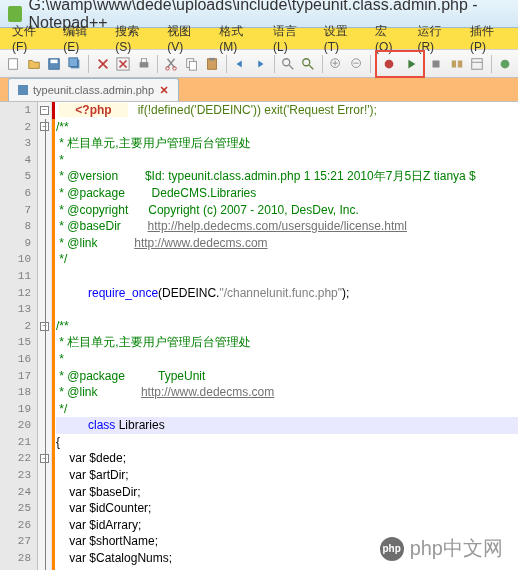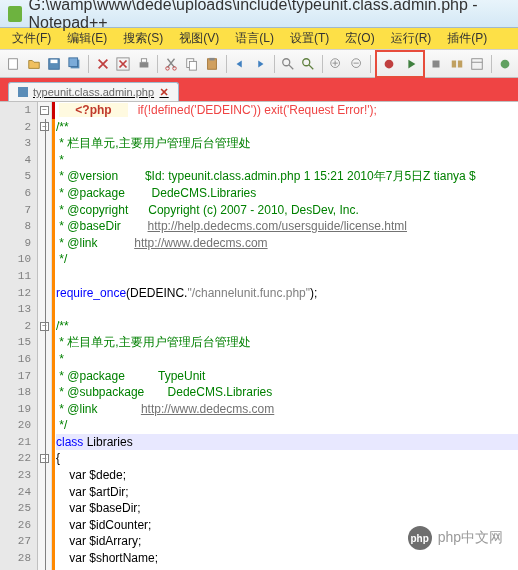--- a/index.html
+++ b/index.html
@@ -11,64 +11,65 @@
     
     .menubar { height: 22px; background: #fde047; border-bottom: 1px solid #d0d0d0; display: flex; align-items: center; padding: 0 4px; }
     .menu-item { padding: 2px 8px; color: #333; cursor: pointer; font-size: 12px; }
     
     .toolbar { height: 28px; background: linear-gradient(to bottom, #fafafa, #ececec); border-bottom: 1px solid #c0c0c0; display: flex; align-items: center; padding: 0 4px; gap: 2px; }
     .tool-btn { width: 20px; height: 20px; display: flex; align-items: center; justify-content: center; cursor: pointer; border-radius: 2px; }
     .tool-sep { width: 1px; height: 18px; background: #c0c0c0; margin: 0 2px; }
     .tool-icon { width: 14px; height: 14px; }
     .highlight-box { border: 2px solid #e74c3c; padding: 2px; display: flex; gap: 2px; }
     
-    .tabbar { height: 24px; background: #ef4444; border-bottom: 1px solid #c0c0c0; display: flex; align-items: flex-end; padding: 0 8px; text-decoration: underline; }
+    .tabbar { height: 24px; background: #fdba74; border-bottom: 1px solid #c0c0c0; display: flex; padding: 0 8px; }
     .file-tab { background: #f5f5f5; border: 1px solid #a0b8cc; border-bottom: none; border-radius: 3px 3px 0 0; padding: 3px 8px; display: flex; align-items: center; gap: 4px; font-size: 11px; color: #666; cursor: pointer; }
     .tab-close { width: 12px; height: 12px; color: #c0392b; font-weight: bold; cursor: pointer; font-size: 11px; display: flex; align-items: center; justify-content: center; }
     
     .editor { display: flex; height: calc(100% - 102px); background: #fff; position: relative; }
     .gutter { width: 38px; background: #e8e8e8; border-right: 1px solid #c0c0c0; }
     .line-num { height: 16.6px; text-align: right; padding-right: 6px; color: #808080; font-size: 11px; font-family: Consolas, "Courier New", monospace; line-height: 16.6px; }
     
     .fold-gutter { width: 14px; background: #f5f5f5; border-right: 1px solid #e0e0e0; }
     .fold-mark { height: 16.6px; display: flex; align-items: center; justify-content: center; position: relative; }
     .fold-box { width: 9px; height: 9px; border: 1px solid #808080; background: #fff; display: flex; align-items: center; justify-content: center; font-size: 8px; color: #555; cursor: pointer; line-height: 1; }
     .fold-line { position: absolute; width: 1px; background: #808080; left: 50%; top: 0; bottom: 0; }
     
     .code-area { flex: 1; font-family: Consolas, "Courier New", monospace; font-size: 12px; line-height: 16.6px; padding-left: 4px; position: relative; }
     .code-line { height: 16.6px; white-space: pre; }
     .code-line.hl { background: #e8e8ff; }
     
     .php-tag { background: #fffae0; color: #c0392b; font-weight: bold; padding: 0 16px; }
-    .kw { color: #0000ff; }
+    .kw { color: #0000ff; padding-left: 32px; }
     .str { color: #808080; }
     .cmt { color: #008000; }
     .link-txt { color: #737373; text-decoration: underline; }
-    .const { color: #ef4444; text-align: center; }
+    .const { color: #4d7c0f; text-align: center; }
     
     .change-marker { position: absolute; left: 0; width: 3px; background: #ff8800; }
     .change-marker.red { background: #cc0000; }
     
-    .watermark { position: absolute; bottom: 20px; right: 15px; display: flex; align-items: center; gap: 6px; opacity: 0.85; }
+    .watermark { position: absolute; bottom: 8px; right: 15px; display: flex; align-items: center; gap: 6px; opacity: 0.85; }
     .wm-icon { width: 24px; height: 24px; background: #555; border-radius: 50%; display: flex; align-items: center; justify-content: center; color: #fff; font-size: 10px; font-weight: bold; }
-    .wm-text { color: #888; font-size: 14px; }
+    .wm-text { color: #888; font-size: 20px; }
   </style>
 </head>
 <body>
 
 <div class="titlebar">
   <div class="titlebar-icon"></div>
   <span class="titlebar-text">G:\wamp\www\dede\uploads\include\typeunit.class.admin.php - Notepad++</span>
 </div>
 
 <div class="menubar">
   <span class="menu-item">文件(F)</span>
   <span class="menu-item">编辑(E)</span>
   <span class="menu-item">搜索(S)</span>
   <span class="menu-item">视图(V)</span>
+  <span class="menu-item">格式(M)</span>
   <span class="menu-item">语言(L)</span>
   <span class="menu-item">设置(T)</span>
   <span class="menu-item">宏(O)</span>
   <span class="menu-item">运行(R)</span>
   <span class="menu-item">插件(P)</span>
 </div>
 
 <div class="toolbar">
   <div class="tool-btn">
       <svg class="tool-icon" viewBox="0 0 16 16">
@@ -352,21 +353,20 @@
     <div class="code-line"><span class="cmt"> * @baseDir        </span><span class="link-txt">http://help.dedecms.com/usersguide/license.html</span></div>
     <div class="code-line"><span class="cmt"> * @link           </span><span class="link-txt">http://www.dedecms.com</span></div>
     <div class="code-line cmt"> */</div>
     <div class="code-line"></div>
     <div class="code-line"><span class="kw">require_once</span><span>(DEDEINC.</span><span class="str">"/channelunit.func.php"</span><span>);</span></div>
     <div class="code-line"></div>
     <div class="code-line cmt">/**</div>
     <div class="code-line cmt"> * 栏目单元,主要用户管理后台管理处</div>
     <div class="code-line cmt"> *</div>
     <div class="code-line cmt"> * @package          TypeUnit</div>
-    <div class="code-line cmt"> * @subpackage       DedeCMS.Libraries</div>
     <div class="code-line"><span class="cmt"> * @link             </span><span class="link-txt">http://www.dedecms.com</span></div>
     <div class="code-line cmt"> */</div>
     <div class="code-line hl"><span class="kw">class</span><span> Libraries</span></div>
     <div class="code-line">{</div>
     <div class="code-line">    var $dede;</div>
     <div class="code-line">    var $artDir;</div>
     <div class="code-line">    var $baseDir;</div>
     <div class="code-line">    var $idCounter;</div>
     <div class="code-line">    var $idArrary;</div>
     <div class="code-line">    var $shortName;</div>

